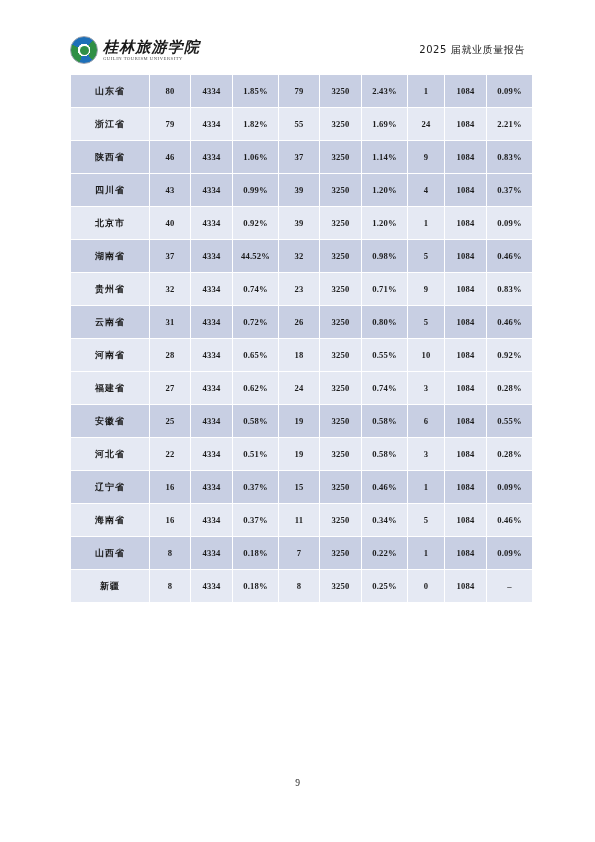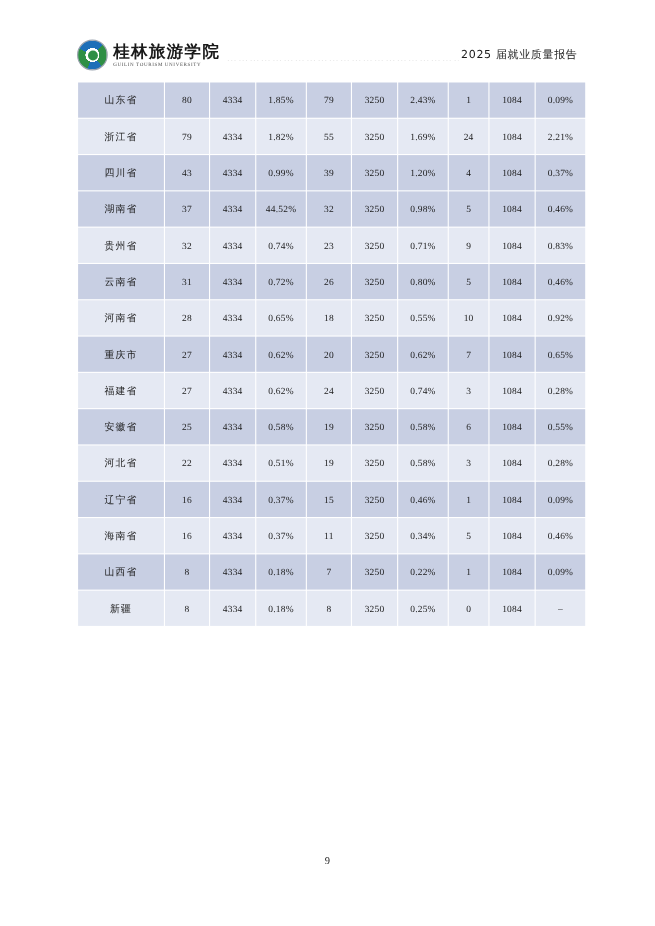--- a/index.html
+++ b/index.html
@@ -56,20 +56,21 @@
     flex-direction: column;
     justify-content: center;
   }
   .logo-cn {
     font-family: "DejaVu Serif", "Liberation Serif", serif;
     font-size: 15px;
     font-weight: 700;
     color: #1a1a1a;
     letter-spacing: 1.2px;
     line-height: 17px;
+    font-style: italic;
     white-space: nowrap;
   }
   .logo-en {
     font-family: "Liberation Serif", "DejaVu Serif", serif;
     font-size: 4.6px;
     color: #4a4a4a;
     letter-spacing: 0.55px;
     line-height: 6px;
     white-space: nowrap;
   }
@@ -94,20 +95,21 @@
     letter-spacing: 0.6px;
     white-space: nowrap;
   }
 
   
   .table-wrap {
     position: absolute;
     left: 70px;
     top: 74px;
     width: 455px;
+    font-weight: bold;
   }
   table.data {
     border-collapse: separate;
     border-spacing: 1.5px 1.5px;
     width: 455px;
     table-layout: fixed;
   }
   table.data td {
     height: 32px;
     text-align: center;
@@ -186,31 +188,55 @@
           <td>4334</td>
           <td>1.82%</td>
           <td>55</td>
           <td>3250</td>
           <td>1.69%</td>
           <td>24</td>
           <td>1084</td>
           <td>2.21%</td>
         </tr>
         <tr class="odd">
+          <td class="prov">陕西省</td>
+          <td>46</td>
+          <td>4334</td>
+          <td>1.06%</td>
+          <td>37</td>
+          <td>3250</td>
+          <td>1.14%</td>
+          <td>9</td>
+          <td>1084</td>
+          <td>0.83%</td>
+        </tr>
+        <tr class="odd">
           <td class="prov">四川省</td>
           <td>43</td>
           <td>4334</td>
           <td>0.99%</td>
           <td>39</td>
           <td>3250</td>
           <td>1.20%</td>
           <td>4</td>
           <td>1084</td>
           <td>0.37%</td>
         </tr>
+        <tr class="even">
+          <td class="prov">北京市</td>
+          <td>40</td>
+          <td>4334</td>
+          <td>0.92%</td>
+          <td>39</td>
+          <td>3250</td>
+          <td>1.20%</td>
+          <td>1</td>
+          <td>1084</td>
+          <td>0.09%</td>
+        </tr>
         <tr class="odd">
           <td class="prov">湖南省</td>
           <td>37</td>
           <td>4334</td>
           <td>44.52%</td>
           <td>32</td>
           <td>3250</td>
           <td>0.98%</td>
           <td>5</td>
           <td>1084</td>
@@ -244,32 +270,20 @@
           <td class="prov">河南省</td>
           <td>28</td>
           <td>4334</td>
           <td>0.65%</td>
           <td>18</td>
           <td>3250</td>
           <td>0.55%</td>
           <td>10</td>
           <td>1084</td>
           <td>0.92%</td>
-        </tr>
-        <tr class="odd">
-          <td class="prov">重庆市</td>
-          <td>27</td>
-          <td>4334</td>
-          <td>0.62%</td>
-          <td>20</td>
-          <td>3250</td>
-          <td>0.62%</td>
-          <td>7</td>
-          <td>1084</td>
-          <td>0.65%</td>
         </tr>
         <tr class="even">
           <td class="prov">福建省</td>
           <td>27</td>
           <td>4334</td>
           <td>0.62%</td>
           <td>24</td>
           <td>3250</td>
           <td>0.74%</td>
           <td>3</td>

